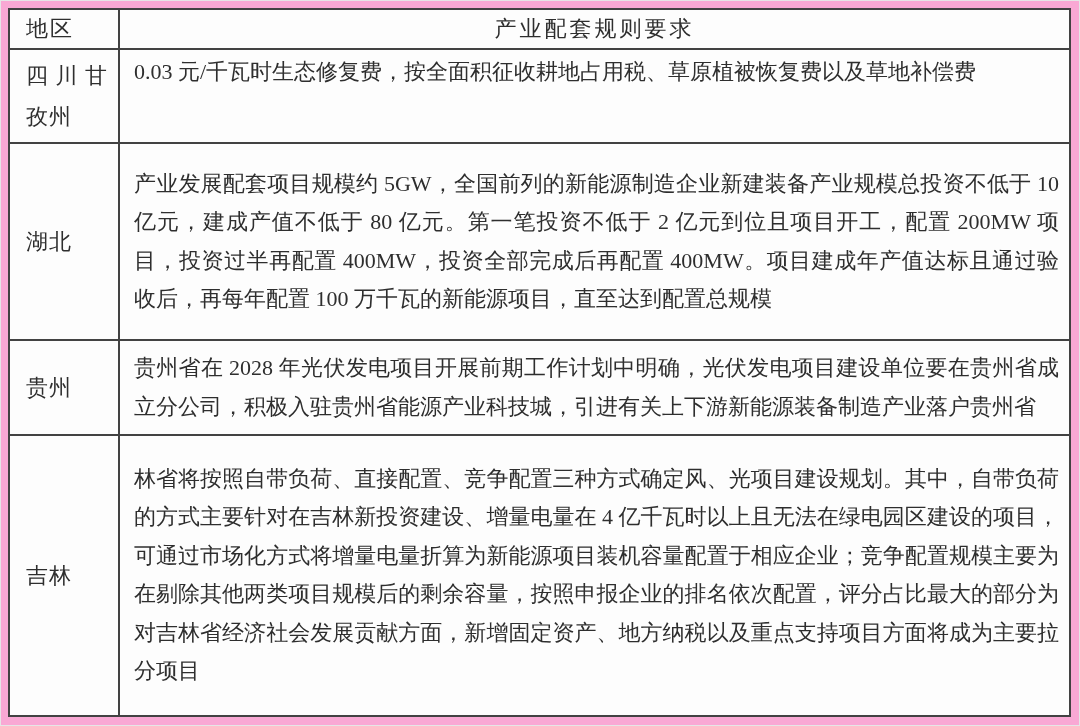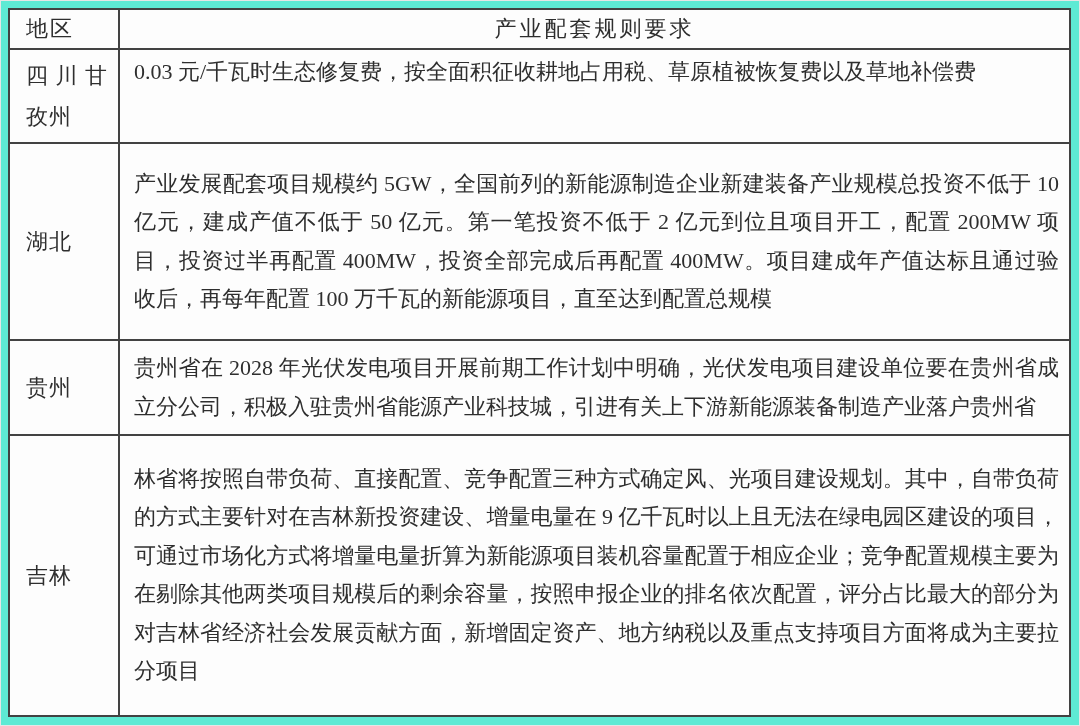--- a/index.html
+++ b/index.html
@@ -4,21 +4,21 @@
 <style>
   html, body {
     margin: 0;
     padding: 0;
     background: #f6f6f6;
   }
   .page {
     position: relative;
     width: 1080px;
     height: 726px;
-    background: #5eead4;
+    background: #f9a8d4;
     box-shadow: inset 0 0 0 1px #e6e6e6;
     overflow: hidden;
     font-family: "Liberation Serif", "DejaVu Serif", serif;
     color: #2e2e2e;
   }
   table.policy-table {
     position: absolute;
     left: 8px;
     top: 8px;
     width: 1063px;
@@ -79,25 +79,25 @@
         <th class="header-requirement">产业配套规则要求</th>
       </tr>
     </thead>
     <tbody>
       <tr class="row-sichuan">
         <td class="region-cell">四川甘孜州</td>
         <td class="requirement-cell">0.03 元/千瓦时生态修复费，按全面积征收耕地占用税、草原植被恢复费以及草地补偿费</td>
       </tr>
       <tr class="row-hubei">
         <td class="region-cell">湖北</td>
-        <td class="requirement-cell">产业发展配套项目规模约 5GW，全国前列的新能源制造企业新建装备产业规模总投资不低于 10 亿元，建成产值不低于 50 亿元。第一笔投资不低于 2 亿元到位且项目开工，配置 200MW 项目，投资过半再配置 400MW，投资全部完成后再配置 400MW。项目建成年产值达标且通过验收后，再每年配置 100 万千瓦的新能源项目，直至达到配置总规模</td>
+        <td class="requirement-cell">产业发展配套项目规模约 5GW，全国前列的新能源制造企业新建装备产业规模总投资不低于 10 亿元，建成产值不低于 80 亿元。第一笔投资不低于 2 亿元到位且项目开工，配置 200MW 项目，投资过半再配置 400MW，投资全部完成后再配置 400MW。项目建成年产值达标且通过验收后，再每年配置 100 万千瓦的新能源项目，直至达到配置总规模</td>
       </tr>
       <tr class="row-guizhou">
         <td class="region-cell">贵州</td>
         <td class="requirement-cell">贵州省在 2028 年光伏发电项目开展前期工作计划中明确，光伏发电项目建设单位要在贵州省成立分公司，积极入驻贵州省能源产业科技城，引进有关上下游新能源装备制造产业落户贵州省</td>
       </tr>
       <tr class="row-jilin">
         <td class="region-cell">吉林</td>
-        <td class="requirement-cell">林省将按照自带负荷、直接配置、竞争配置三种方式确定风、光项目建设规划。其中，自带负荷的方式主要针对在吉林新投资建设、增量电量在 9 亿千瓦时以上且无法在绿电园区建设的项目，可通过市场化方式将增量电量折算为新能源项目装机容量配置于相应企业；竞争配置规模主要为在剔除其他两类项目规模后的剩余容量，按照申报企业的排名依次配置，评分占比最大的部分为对吉林省经济社会发展贡献方面，新增固定资产、地方纳税以及重点支持项目方面将成为主要拉分项目</td>
+        <td class="requirement-cell">林省将按照自带负荷、直接配置、竞争配置三种方式确定风、光项目建设规划。其中，自带负荷的方式主要针对在吉林新投资建设、增量电量在 4 亿千瓦时以上且无法在绿电园区建设的项目，可通过市场化方式将增量电量折算为新能源项目装机容量配置于相应企业；竞争配置规模主要为在剔除其他两类项目规模后的剩余容量，按照申报企业的排名依次配置，评分占比最大的部分为对吉林省经济社会发展贡献方面，新增固定资产、地方纳税以及重点支持项目方面将成为主要拉分项目</td>
       </tr>
     </tbody>
   </table>
 </div>
 
 </body></html>

